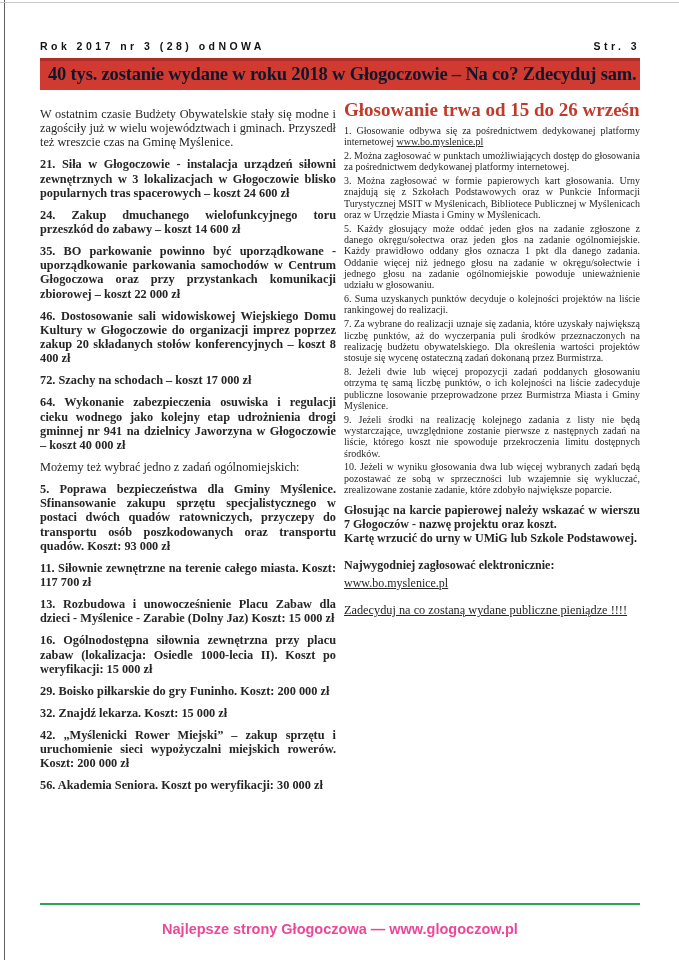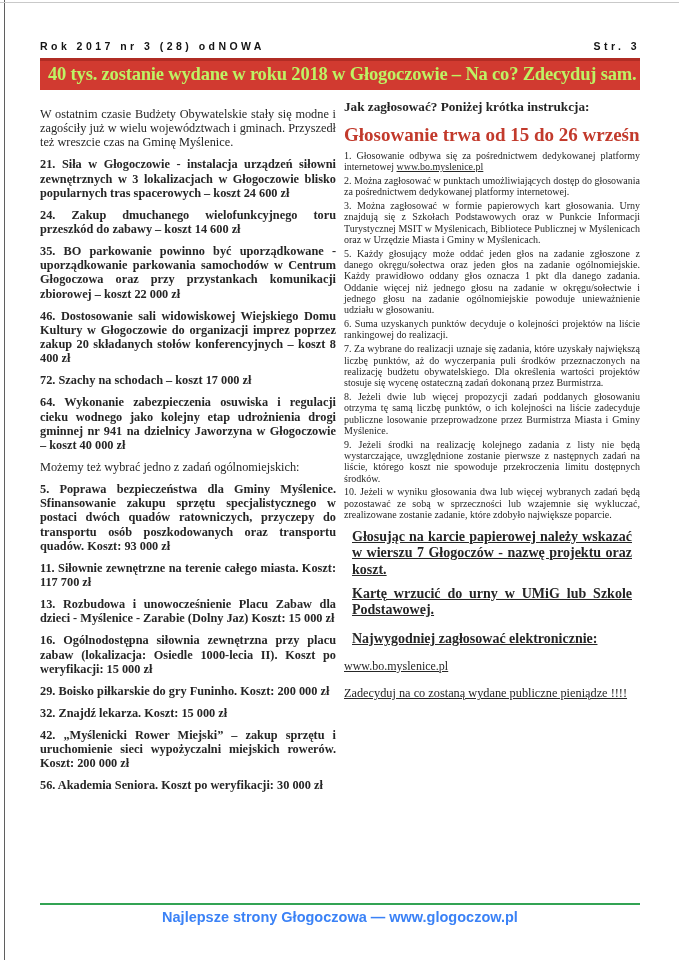--- a/index.html
+++ b/index.html
@@ -19,21 +19,21 @@
   .masthead {
     display:flex; justify-content:space-between; align-items:flex-end;
     font-family:"Liberation Sans", sans-serif;
     font-weight:bold; font-size:10.5px; letter-spacing:0.33em; color:#141414;
   }
 
   .banner {
     margin-top:6px;
     background:#d13a30;
     border-top:3px solid #b02c24;
-    color:#bef264;
+    color:#0f172a;
     padding:2px 8px 5px 8px;
     white-space:nowrap; overflow:hidden;
   }
   .banner .headline {
     display:inline-block;
     font-weight:bold; font-size:19.5px; letter-spacing:-0.2px;
     transform:scaleX(0.95); transform-origin:left center;
   }
 
   .columns { display:flex; gap:8px; margin-top:9px; height:806px; overflow:hidden; }
@@ -46,31 +46,31 @@
   
   .howto { font-weight:bold; font-size:13.2px; margin:0 0 9px 0; }
   .red-heading {
     color:#c23a2c; font-weight:bold; font-size:19px;
     margin:0 0 4px 0; text-align:left; white-space:nowrap;
   }
   .instr { margin:0 0 2.5px 0; font-size:10px; line-height:1.13; }
   a.doclink { color:#262626; text-decoration:underline; cursor:pointer; }
 
   .paper-block { margin:9px 0 0 0; }
-  .big-bold { font-weight:bold; font-size:14px; line-height:1.16; margin:8px;text-decoration:underline; }
+  .big-bold { font-weight:bold; font-size:12px; line-height:1.16; margin:0; }
   .electronic-heading { margin-top:13px; white-space:nowrap; }
   .elec-link { display:inline-block; font-size:12px; margin-top:2px; }
   .closing { margin:12px 0 0 0; font-size:12.3px; text-decoration:underline; text-align:left; }
 
   .footer { position:absolute; left:40px; top:903px; width:600px; background:#ffffff; }
   .footer-rule { border-top:2px solid #33a353; height:0; }
   .footer-text {
-    text-align:center; color:#3b82f6;
+    text-align:center; color:#ec4899;
     font-family:"Liberation Sans", sans-serif;
-    font-weight:bold; font-size:14.5px; padding-top:4px;
+    font-weight:bold; font-size:14.5px; padding-top:16px;
   }
 </style>
 </head>
 <body>
 
 <div class="page">
   <div class="edge-left"></div>
   <div class="edge-top"></div>
 
   <div class="content">
@@ -102,21 +102,20 @@
         <p class="bold">11. Siłownie zewnętrzne na terenie całego miasta. Koszt: 117 700 zł</p>
         <p class="bold">13. Rozbudowa i unowocześnienie Placu Zabaw dla dzieci - Myślenice - Zarabie (Dolny Jaz) Koszt: 15 000 zł</p>
         <p class="bold">16. Ogólnodostępna siłownia zewnętrzna przy placu zabaw (lokalizacja: Osiedle 1000-lecia II). Koszt po weryfikacji: 15 000 zł</p>
         <p class="bold">29. Boisko piłkarskie do gry Funinho. Koszt: 200 000 zł</p>
         <p class="bold">32. Znajdź lekarza. Koszt: 15 000 zł</p>
         <p class="bold">42. „Myślenicki Rower Miejski” – zakup sprzętu i uruchomienie sieci wypożyczalni miejskich rowerów. Koszt: 200 000 zł</p>
         <p class="bold">56. Akademia Seniora. Koszt po weryfikacji: 30 000 zł</p>
       </div>
 
       <div class="col col-right">
-        <p class="howto">Jak zagłosować? Poniżej krótka instrukcja:</p>
         <h2 class="red-heading">Głosowanie trwa od 15 do 26 września</h2>
 
         <p class="instr"><span>1. Głosowanie odbywa się za pośrednictwem dedykowanej platformy internetowej</span> <a class="doclink">www.bo.myslenice.pl</a></p>
         <p class="instr">2. Można zagłosować w punktach umożliwiających dostęp do głosowania za pośrednictwem dedykowanej platformy internetowej.</p>
         <p class="instr">3. Można zagłosować w formie papierowych kart głosowania. Urny znajdują się z Szkołach Podstawowych oraz w Punkcie Informacji Turystycznej MSIT w Myślenicach, Bibliotece Publicznej w Myślenicach oraz w Urzędzie Miasta i Gminy w Myślenicach.</p>
         <p class="instr">5. Każdy głosujący może oddać jeden głos na zadanie zgłoszone z danego okręgu/sołectwa oraz jeden głos na zadanie ogólnomiejskie. Każdy prawidłowo oddany głos oznacza 1 pkt dla danego zadania. Oddanie więcej niż jednego głosu na zadanie w okręgu/sołectwie i jednego głosu na zadanie ogólnomiejskie powoduje unieważnienie udziału w głosowaniu.</p>
         <p class="instr">6. Suma uzyskanych punktów decyduje o kolejności projektów na liście rankingowej do realizacji.</p>
         <p class="instr">7. Za wybrane do realizacji uznaje się zadania, które uzyskały największą liczbę punktów, aż do wyczerpania puli środków przeznaczonych na realizację budżetu obywatelskiego. Dla określenia wartości projektów stosuje się wycenę ostateczną zadań dokonaną przez Burmistrza.</p>
         <p class="instr">8. Jeżeli dwie lub więcej propozycji zadań poddanych głosowaniu otrzyma tę samą liczbę punktów, o ich kolejności na liście zadecyduje publiczne losowanie przeprowadzone przez Burmistrza Miasta i Gminy Myślenice.</p>
         <p class="instr">9. Jeżeli środki na realizację kolejnego zadania z listy nie będą wystarczające, uwzględnione zostanie pierwsze z następnych zadań na liście, którego koszt nie spowoduje przekroczenia limitu dostępnych środków.</p>

